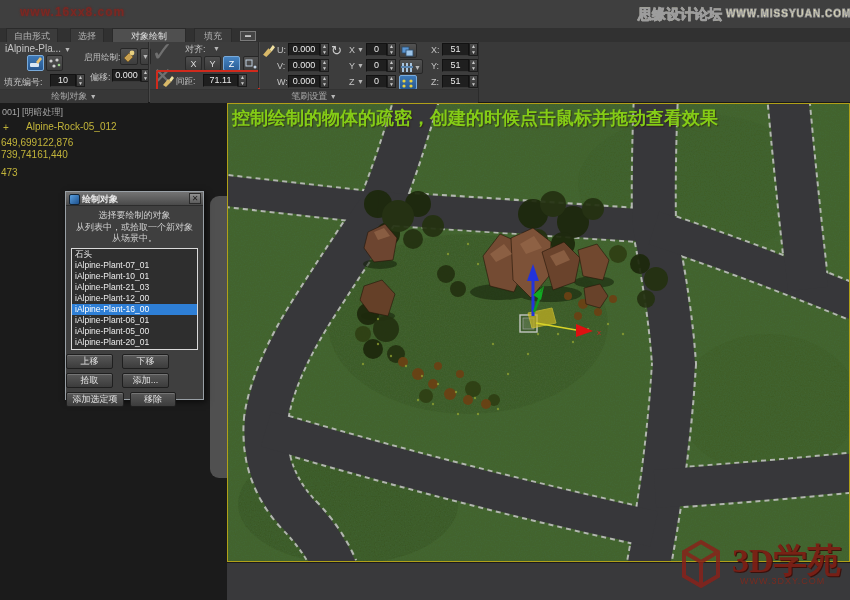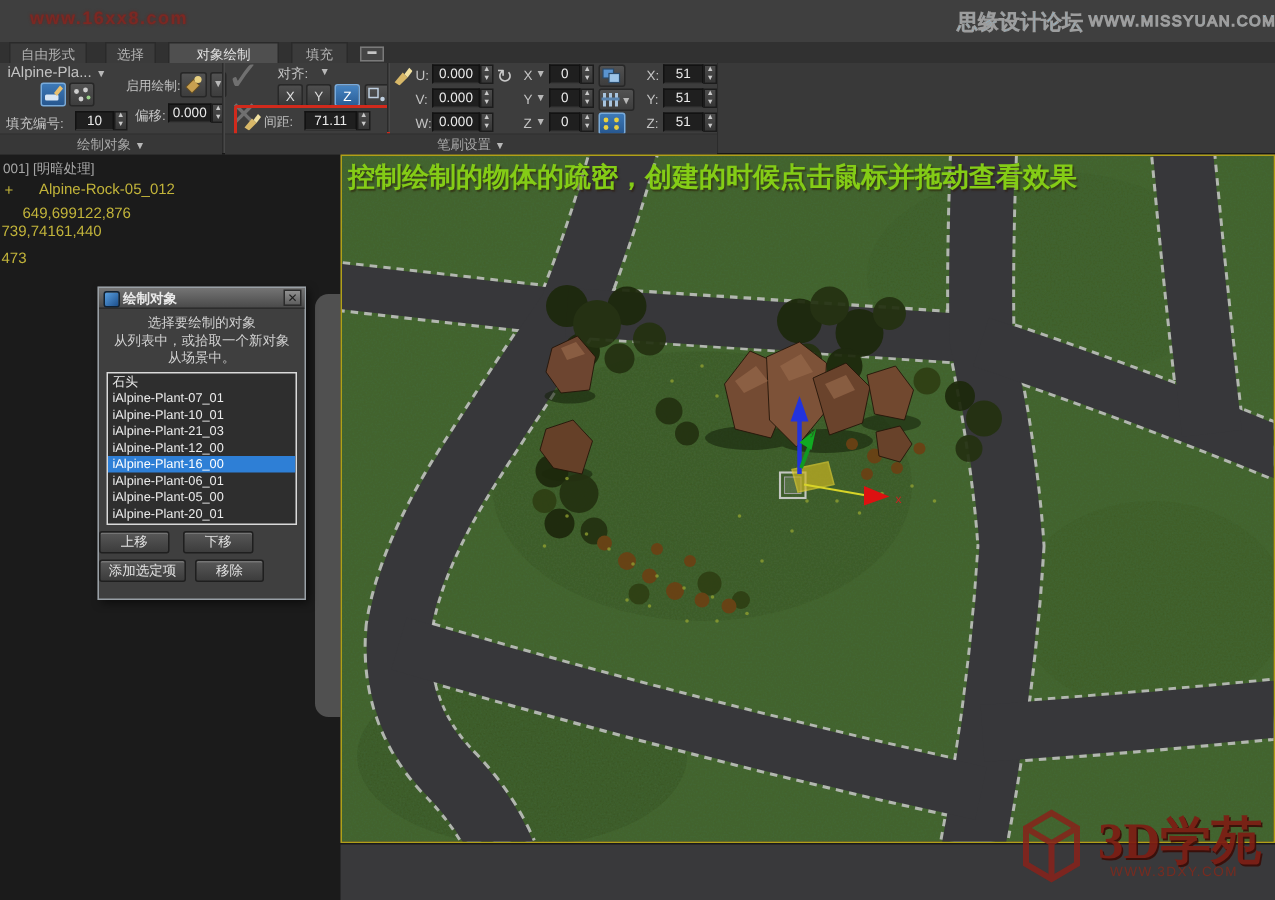--- a/index.html
+++ b/index.html
@@ -3,21 +3,21 @@
 <meta charset="utf-8">
 <style>
   html,body{margin:0;padding:0;background:#111;}
   .stage{position:relative;width:850px;height:600px;overflow:hidden;background:#1b1b1b;
          font-family:"Liberation Sans","DejaVu Sans",sans-serif;}
   .abs{position:absolute;}
   
   .topbar{left:0;top:0;width:850px;height:28px;background:#3f3f3f;}
   .wm-left{left:20px;top:5px;font-size:12px;font-weight:bold;letter-spacing:1px;
            color:#7b2823;text-shadow:0 0 2px #6b2420;}
-  .wm-right{left:638px;top:6px;font-size:14px;font-weight:normal;color:#7dd3fc;
+  .wm-right{left:638px;top:6px;font-size:14px;font-weight:bold;color:#fef9c3;
             -webkit-text-stroke:0.9px #9d9d9d;white-space:nowrap;}
   .wm-right .url{font-size:10px;letter-spacing:1px;vertical-align:2px;}
   .tabbar{left:0;top:28px;width:850px;height:14px;background:#313131;}
   .tab{position:absolute;top:0;height:14px;line-height:14px;text-align:center;
        font-size:9px;color:#b2b2b2;background:#3b3b3b;border:1px solid #2a2a2a;border-bottom:none;
        box-sizing:border-box;}
   .tab.on{background:#4f4f4f;color:#e2e2e2;}
   .minbtn{position:absolute;top:3px;width:14px;height:8px;border:1px solid #7a7a7a;
           background:#454545;color:#c5c5c5;font-size:6px;line-height:6px;text-align:center;}
   
@@ -231,21 +231,21 @@
     <div class="pstrip" style="left:150px;width:328px;">
       <span>笔刷设置</span> <span class="drop">▼</span>
     </div>
     <div class="vsep" style="left:478px;"></div>
     <div class="abs" style="left:479px;top:0;width:371px;height:60px;background:#393939;"></div>
   </div>
 
   <div class="ovl gray" style="left:2px;top:106px;">001] [明暗处理]</div>
   <div class="ovl" style="left:3px;top:122px;">+</div>
   <div class="ovl" style="left:26px;top:121px;">Alpine-Rock-05_012</div>
-  <div class="ovl" style="left:1px;top:137px;margin-left:14px;">649,699122,876</div>
+  <div class="ovl" style="left:1px;top:137px;">649,699122,876</div>
   <div class="ovl" style="left:1px;top:149px;">739,74161,440</div>
   <div class="ovl" style="left:1px;top:167px;">473</div>
   <div class="abs graystrip"></div>
 
   <div class="abs vp">
     <svg width="621" height="457" viewBox="0 0 621 457">
       <defs>
         <filter id="gt" x="-5%" y="-5%" width="110%" height="110%">
           <feTurbulence type="fractalNoise" baseFrequency="0.8" numOctaves="2" seed="11" result="n"></feTurbulence>
           <feColorMatrix in="n" type="matrix" values="0 0 0 0 0.06  0 0 0 0 0.15  0 0 0 0 0.04  0 0 0 0.6 0" result="t"></feColorMatrix>
@@ -430,20 +430,24 @@
       <div class="row">iAlpine-Plant-12_00</div>
       <div class="row sel">iAlpine-Plant-16_00</div>
       <div class="row">iAlpine-Plant-06_01</div>
       <div class="row">iAlpine-Plant-05_00</div>
       <div class="row">iAlpine-Plant-20_01</div>
     </div>
     <div class="btnrow">
       <div class="dbtn" style="width:47px;">上移</div>
       <div class="dbtn" style="width:47px;">下移</div>
     </div>
+    <div class="btnrow">
+      <div class="dbtn" style="width:47px;">拾取</div>
+      <div class="dbtn" style="width:47px;">添加...</div>
+    </div>
     <div class="btnrow" style="gap:6px;">
       <div class="dbtn" style="width:58px;">添加选定项</div>
       <div class="dbtn" style="width:46px;">移除</div>
     </div>
   </div>
 
   <div class="abs wm3d">
     <svg width="50" height="60" viewBox="0 0 50 60">
       <g fill="none" stroke="#8a221a" stroke-width="4" opacity="0.9">
         <path d="M8,18 L25,8 L42,18 L42,42 L25,52 L8,42 Z"></path>

